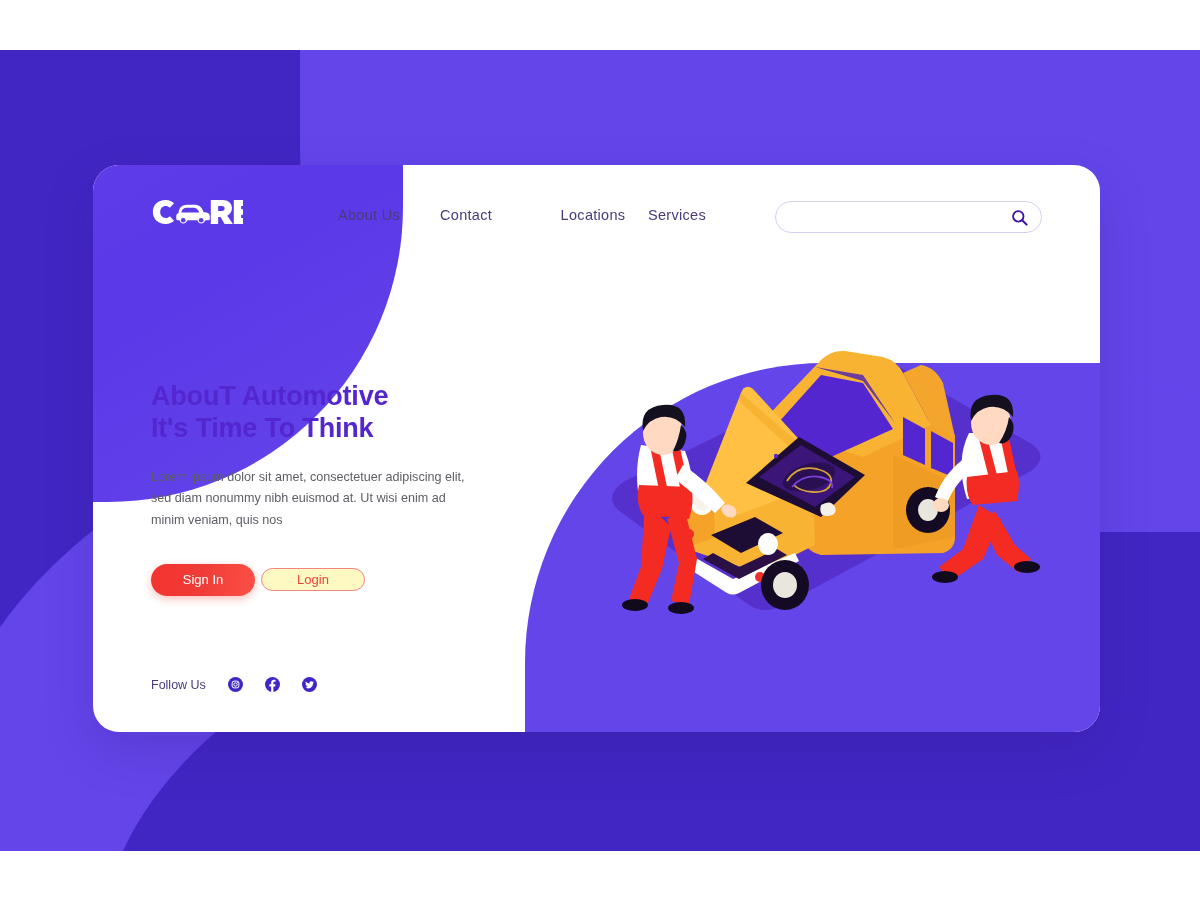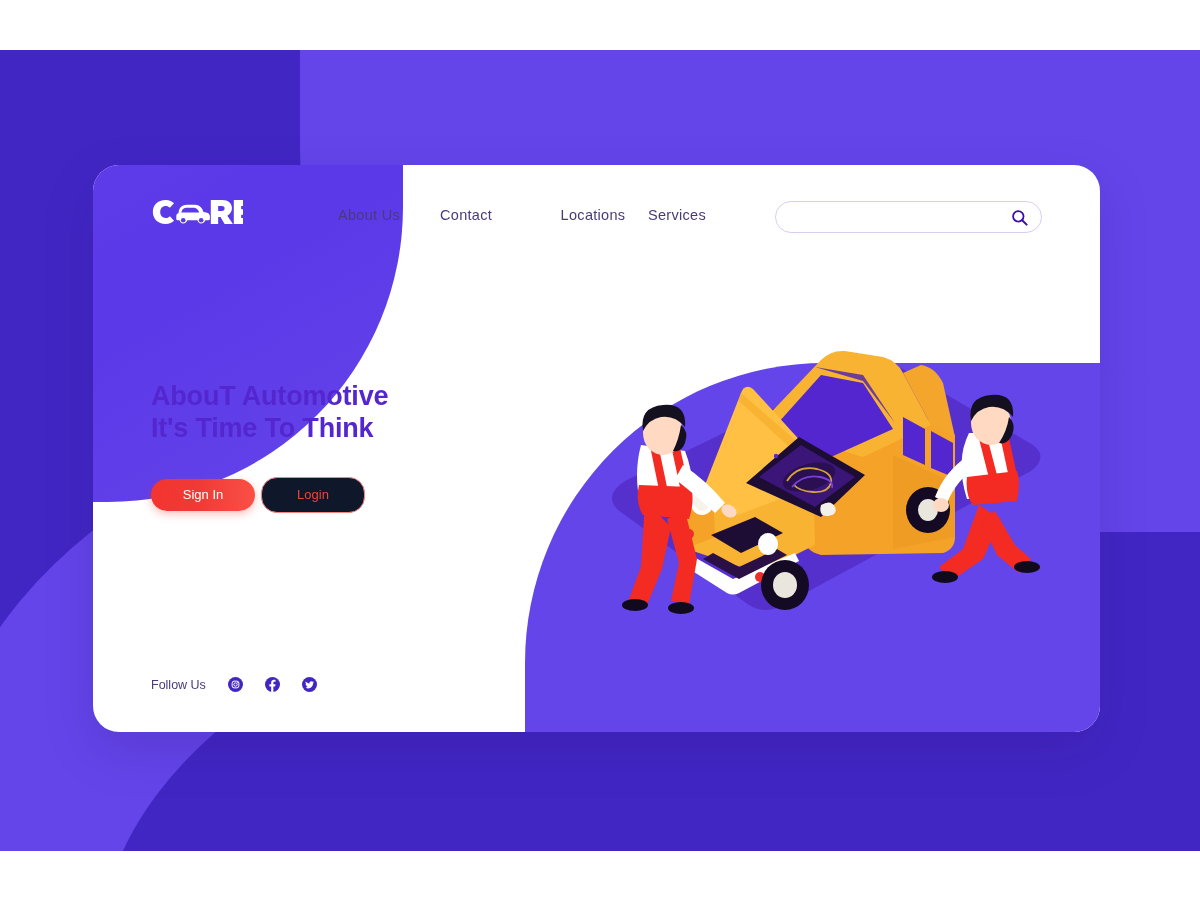--- a/index.html
+++ b/index.html
@@ -163,24 +163,24 @@
     border: none;
     border-radius: 16px;
     background: linear-gradient(95deg,#f4342f 0%,#ef3a36 45%,#fb5046 100%);
     color: #fff;
     font-size: 13px;
     font-family: "Liberation Sans", sans-serif;
     cursor: pointer;
     box-shadow: 0 3px 9px rgba(240,55,45,.32);
   }
   .btn-secondary {
-    width: 104px; height: 36px;
+    width: 104px; height: 23px;
     border: 1px solid #f2857f;
     border-radius: 16px;
-    background: #0f172a;
+    background: #fef9c3;
     color: #f0433c;
     font-size: 13px;
     font-family: "Liberation Sans", sans-serif;
     cursor: pointer;
   }
 
   .follow {
     position: absolute;
     left: 58px; top: 512px;
     display: flex;
@@ -254,20 +254,21 @@
           <line x1="15.4" y1="15.4" x2="21" y2="21" stroke="#3d10a8" stroke-width="2.6" stroke-linecap="round"></line>
         </svg>
       </div>
     </div>
 
     <div class="hero">
       <h1 class="hero-title">
         <span>AbouT Automotive</span>
         <span>It's Time To Think</span>
       </h1>
+      <p class="hero-text">Lorem ipsum dolor sit amet, consectetuer adipiscing elit, sed diam nonummy nibh euismod at. Ut wisi enim ad minim veniam, quis nos</p>
       <div class="cta-row">
         <button class="btn-primary">Sign In</button>
         <button class="btn-secondary">Login</button>
       </div>
     </div>
 
     <div class="follow">
       <span class="follow-label">Follow Us</span>
 
       <svg class="social" viewBox="0 0 24 24">

